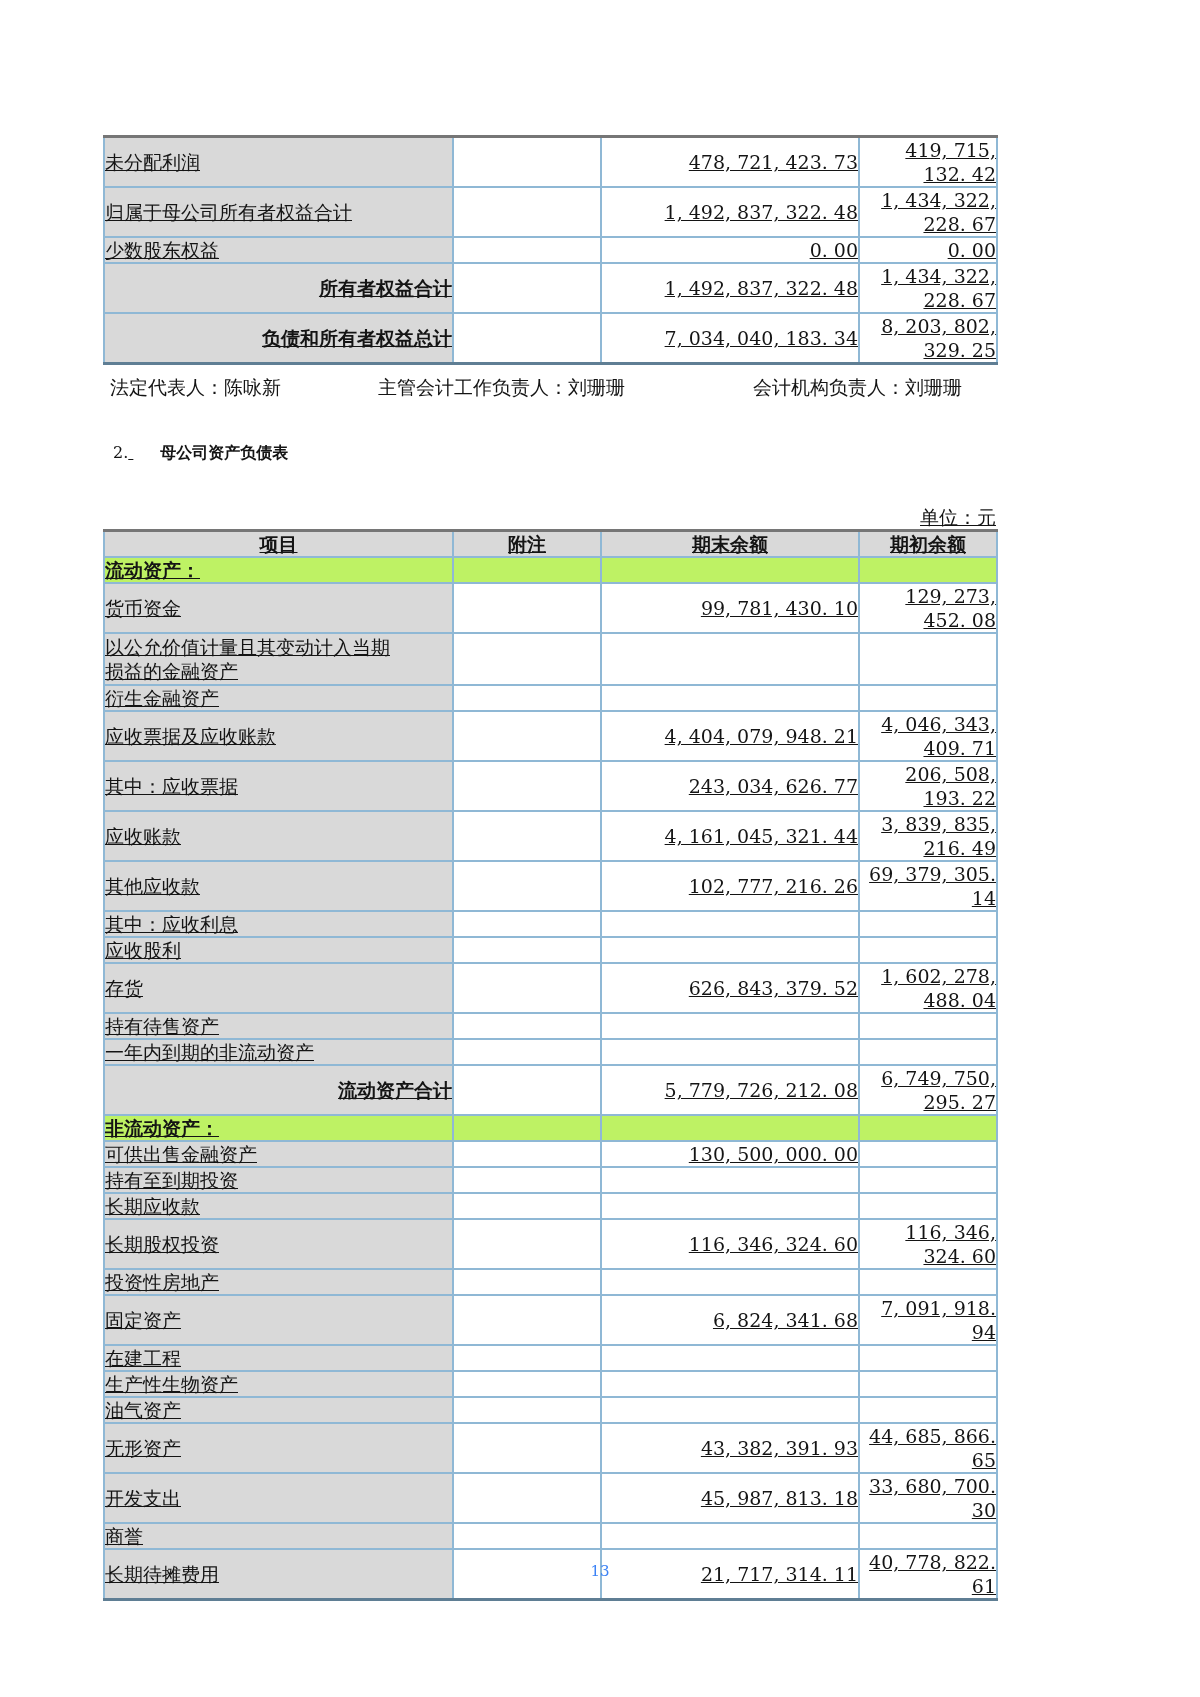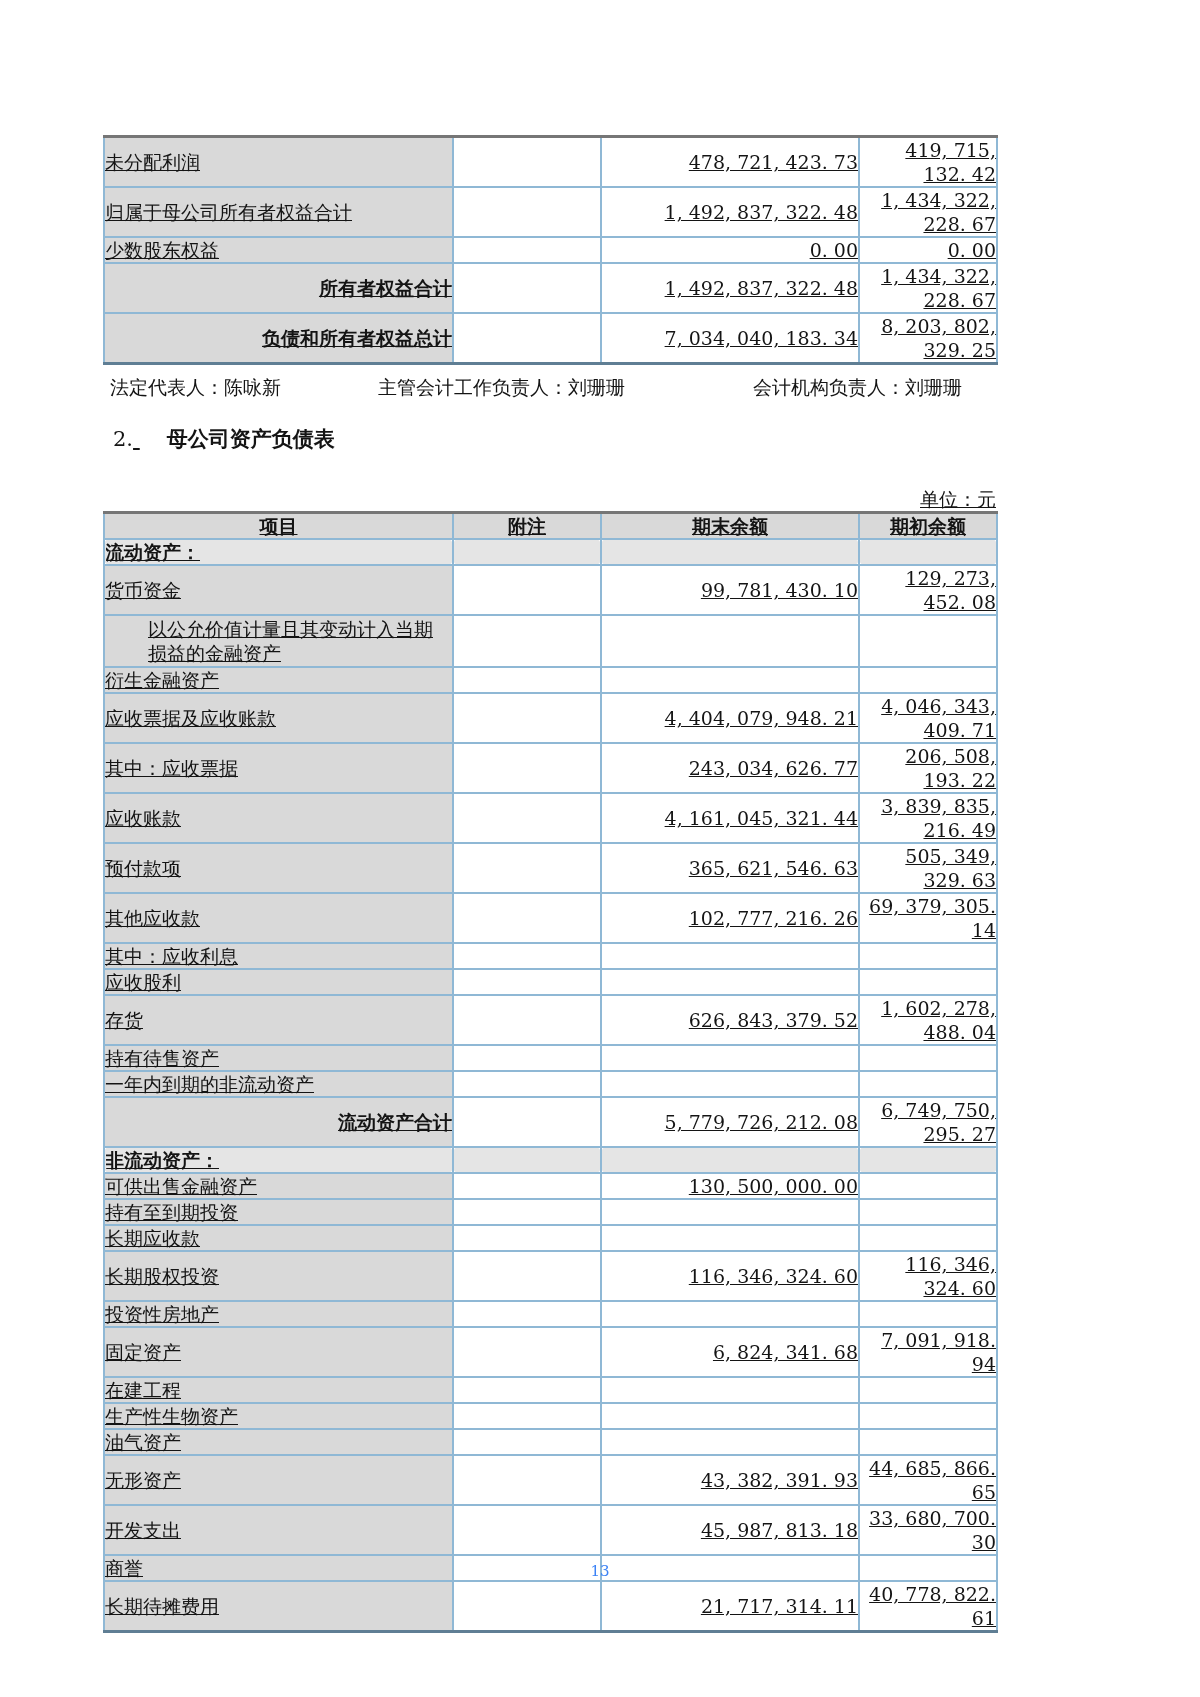--- a/index.html
+++ b/index.html
@@ -19,32 +19,32 @@
   table.fin col.c3 { width:258px; }
   table.fin col.c4 { width:138px; }
   table.fin td, table.fin th {
     border:2px solid #8fb8d5; height:24px; line-height:24px;
     font-size:19px; padding:0; overflow:hidden;
   }
   table.fin th { background:#d9d9d9; font-weight:bold; text-align:center; }
   td.c-label { background:#d9d9d9; text-align:left; padding:0 6px 0 8px; white-space:pre-line; }
   td.c-note  { background:#ffffff; }
   td.c-num   { background:#ffffff; text-align:right; padding-right:11px; }
-  tr.r-section td { background:#e5e5e5;border-radius:6px; }
+  tr.r-section td { background:#bef264; }
   tr.r-section td.c-label { font-weight:bold; }
   tr.r-total td.c-label { text-align:right; font-weight:bold; padding-left:0; }
   tr.r-indent td.c-label { }
-  tr.r-tall td { height:auto;padding-left:43px; }
+  tr.r-tall td { height:auto; }
   tr.r-tall td.c-label { padding-top:1px; padding-bottom:1px; }
   .sign-row { position:relative; height:26px; margin-top:10px; font-size:19px; }
   .sign-row span { position:absolute; top:0; white-space:nowrap; }
   .sign-legal { left:7px; }
   .sign-chief { left:275px; }
   .sign-org   { left:650px; }
-  .section-heading { margin-top:24px; height:28px; font-size:21px; }
+  .section-heading { margin-top:42px; height:28px; font-size:16px; }
   .section-heading .num { display:inline-block; margin-left:10px; font-weight:normal; }
   .section-heading .ttl { display:inline-block; margin-left:27px; font-weight:bold; }
   .unit-line { margin-top:34px; text-align:right; font-size:19px; height:24px; }
   .page-number {
     position:absolute; left:0; top:1541px; width:1200px;
     text-align:center; font-size:15px; color:#3b82f6;margin-top:21px;
   }
 </style>
 </head>
 <body>
@@ -170,26 +170,20 @@
           <td class="c-num">206, 508, 193. 22</td>
         </tr>
 
         <tr class="r-indent">
           <td class="c-label">应收账款</td>
           <td class="c-note"></td>
           <td class="c-num">4, 161, 045, 321. 44</td>
           <td class="c-num">3, 839, 835, 216. 49</td>
         </tr>
 
-        <tr>
-          <td class="c-label">预付款项</td>
-          <td class="c-note"></td>
-          <td class="c-num">365, 621, 546. 63</td>
-          <td class="c-num">505, 349, 329. 63</td>
-        </tr>
 
         <tr>
           <td class="c-label">其他应收款</td>
           <td class="c-note"></td>
           <td class="c-num">102, 777, 216. 26</td>
           <td class="c-num">69, 379, 305. 14</td>
         </tr>
 
         <tr>
           <td class="c-label">其中：应收利息</td>

